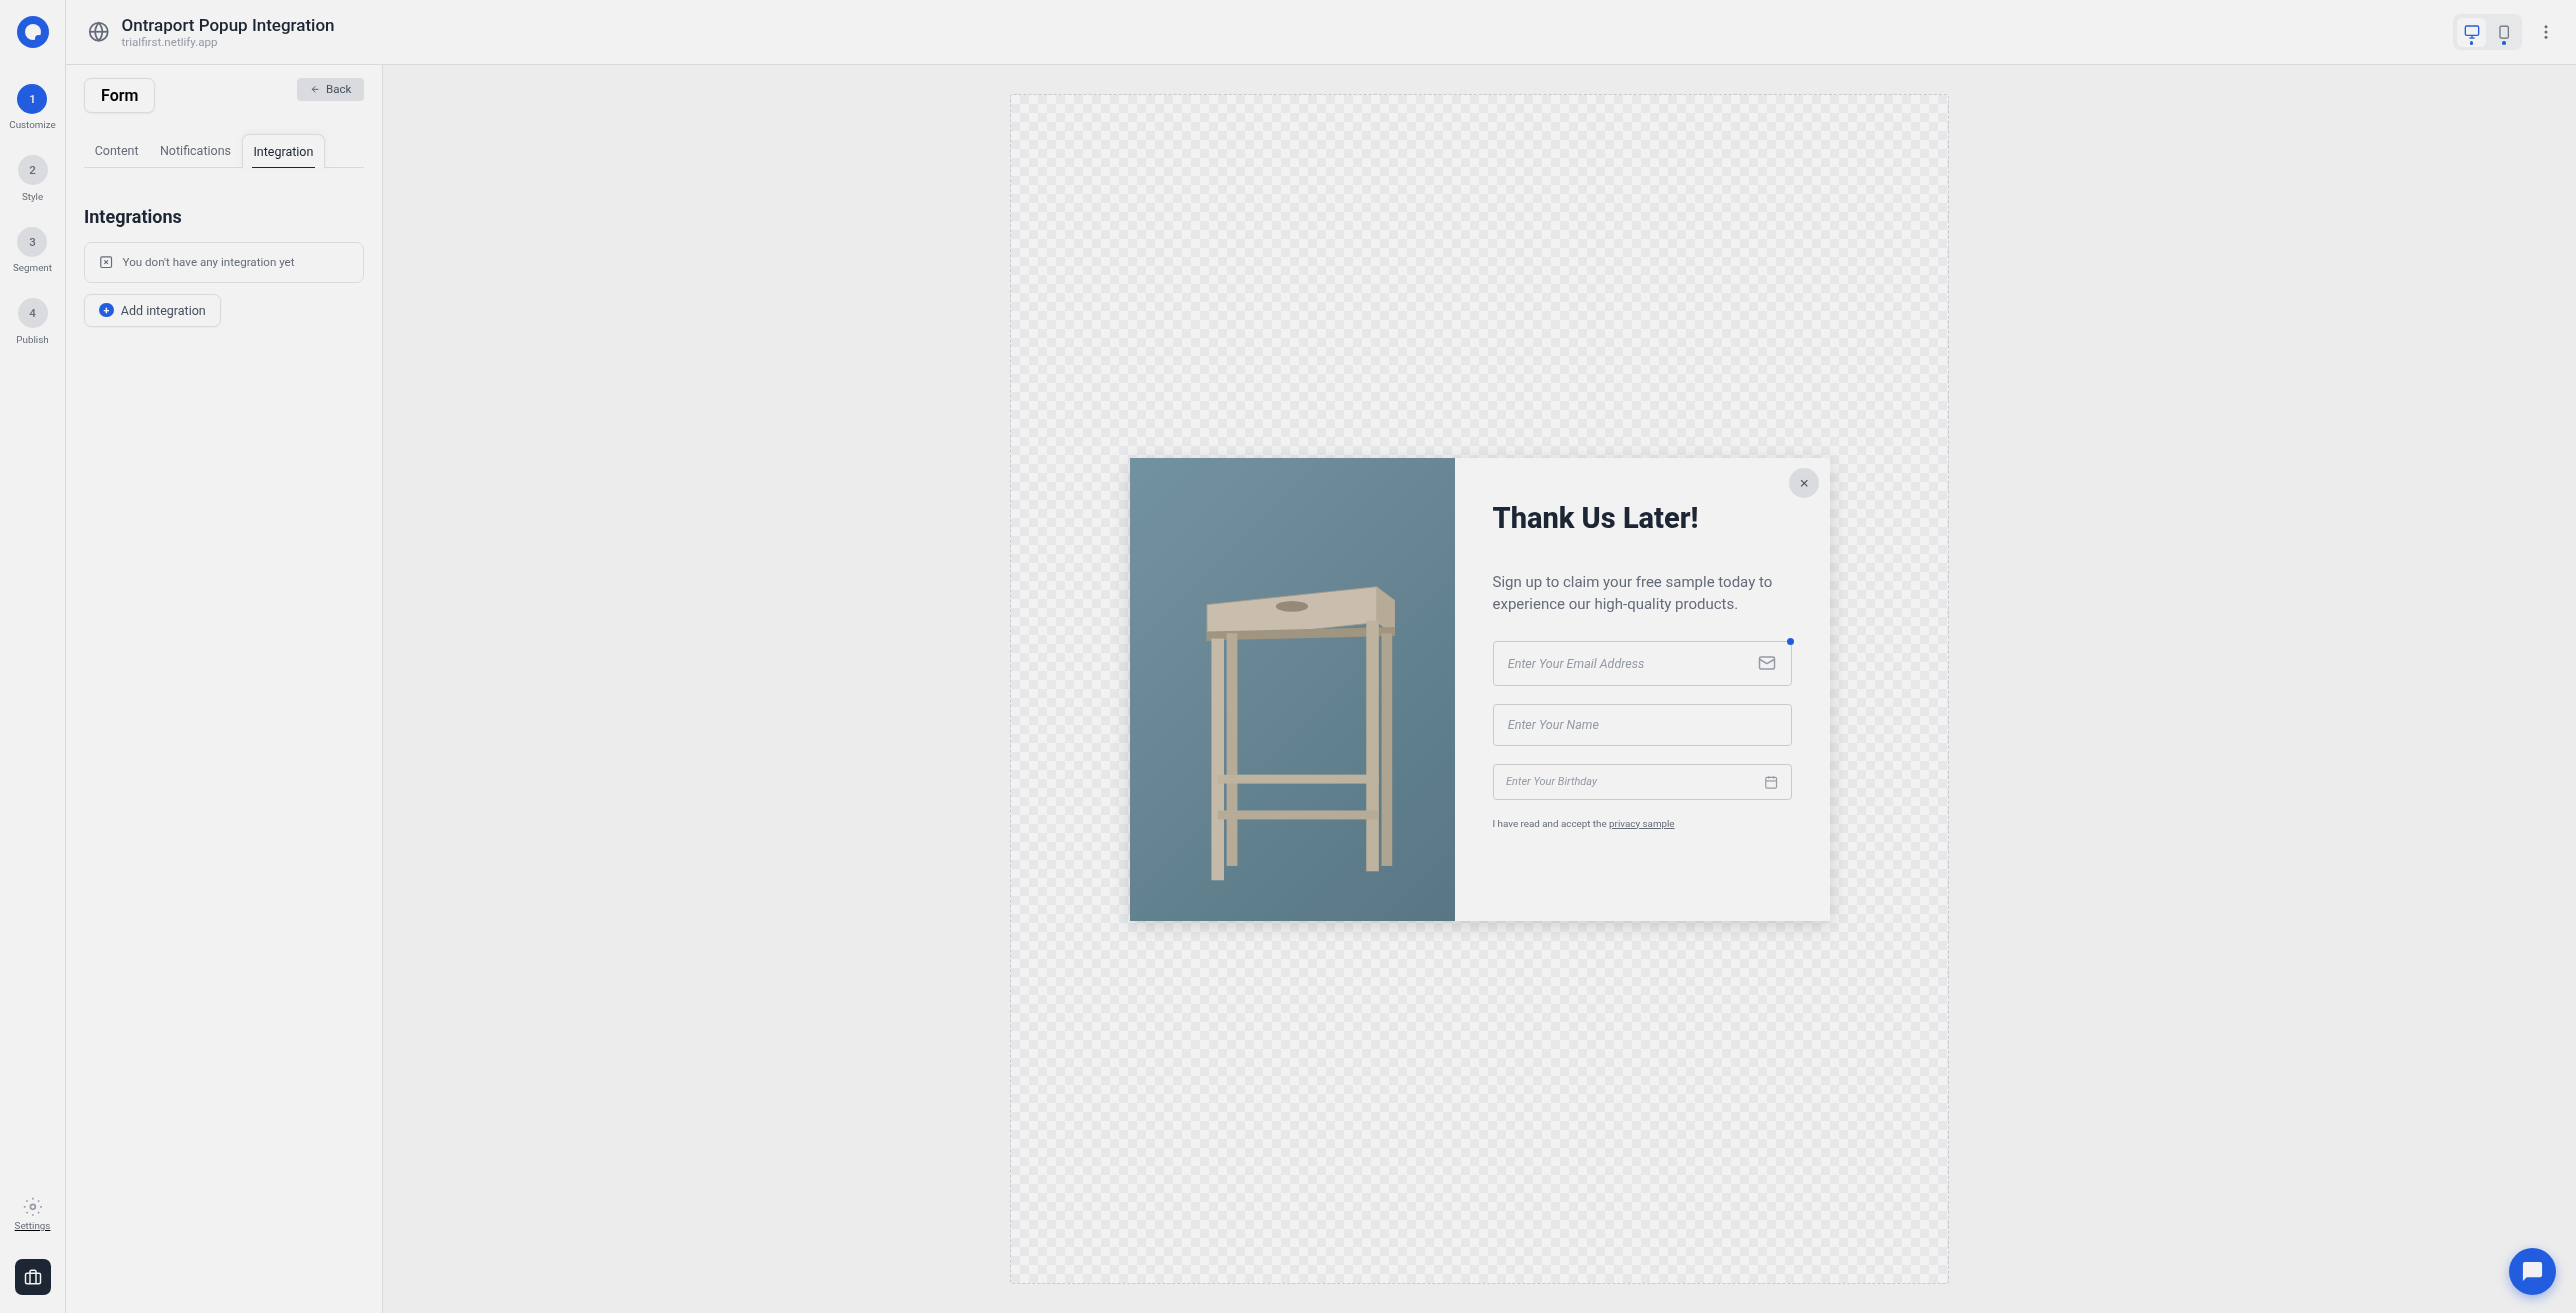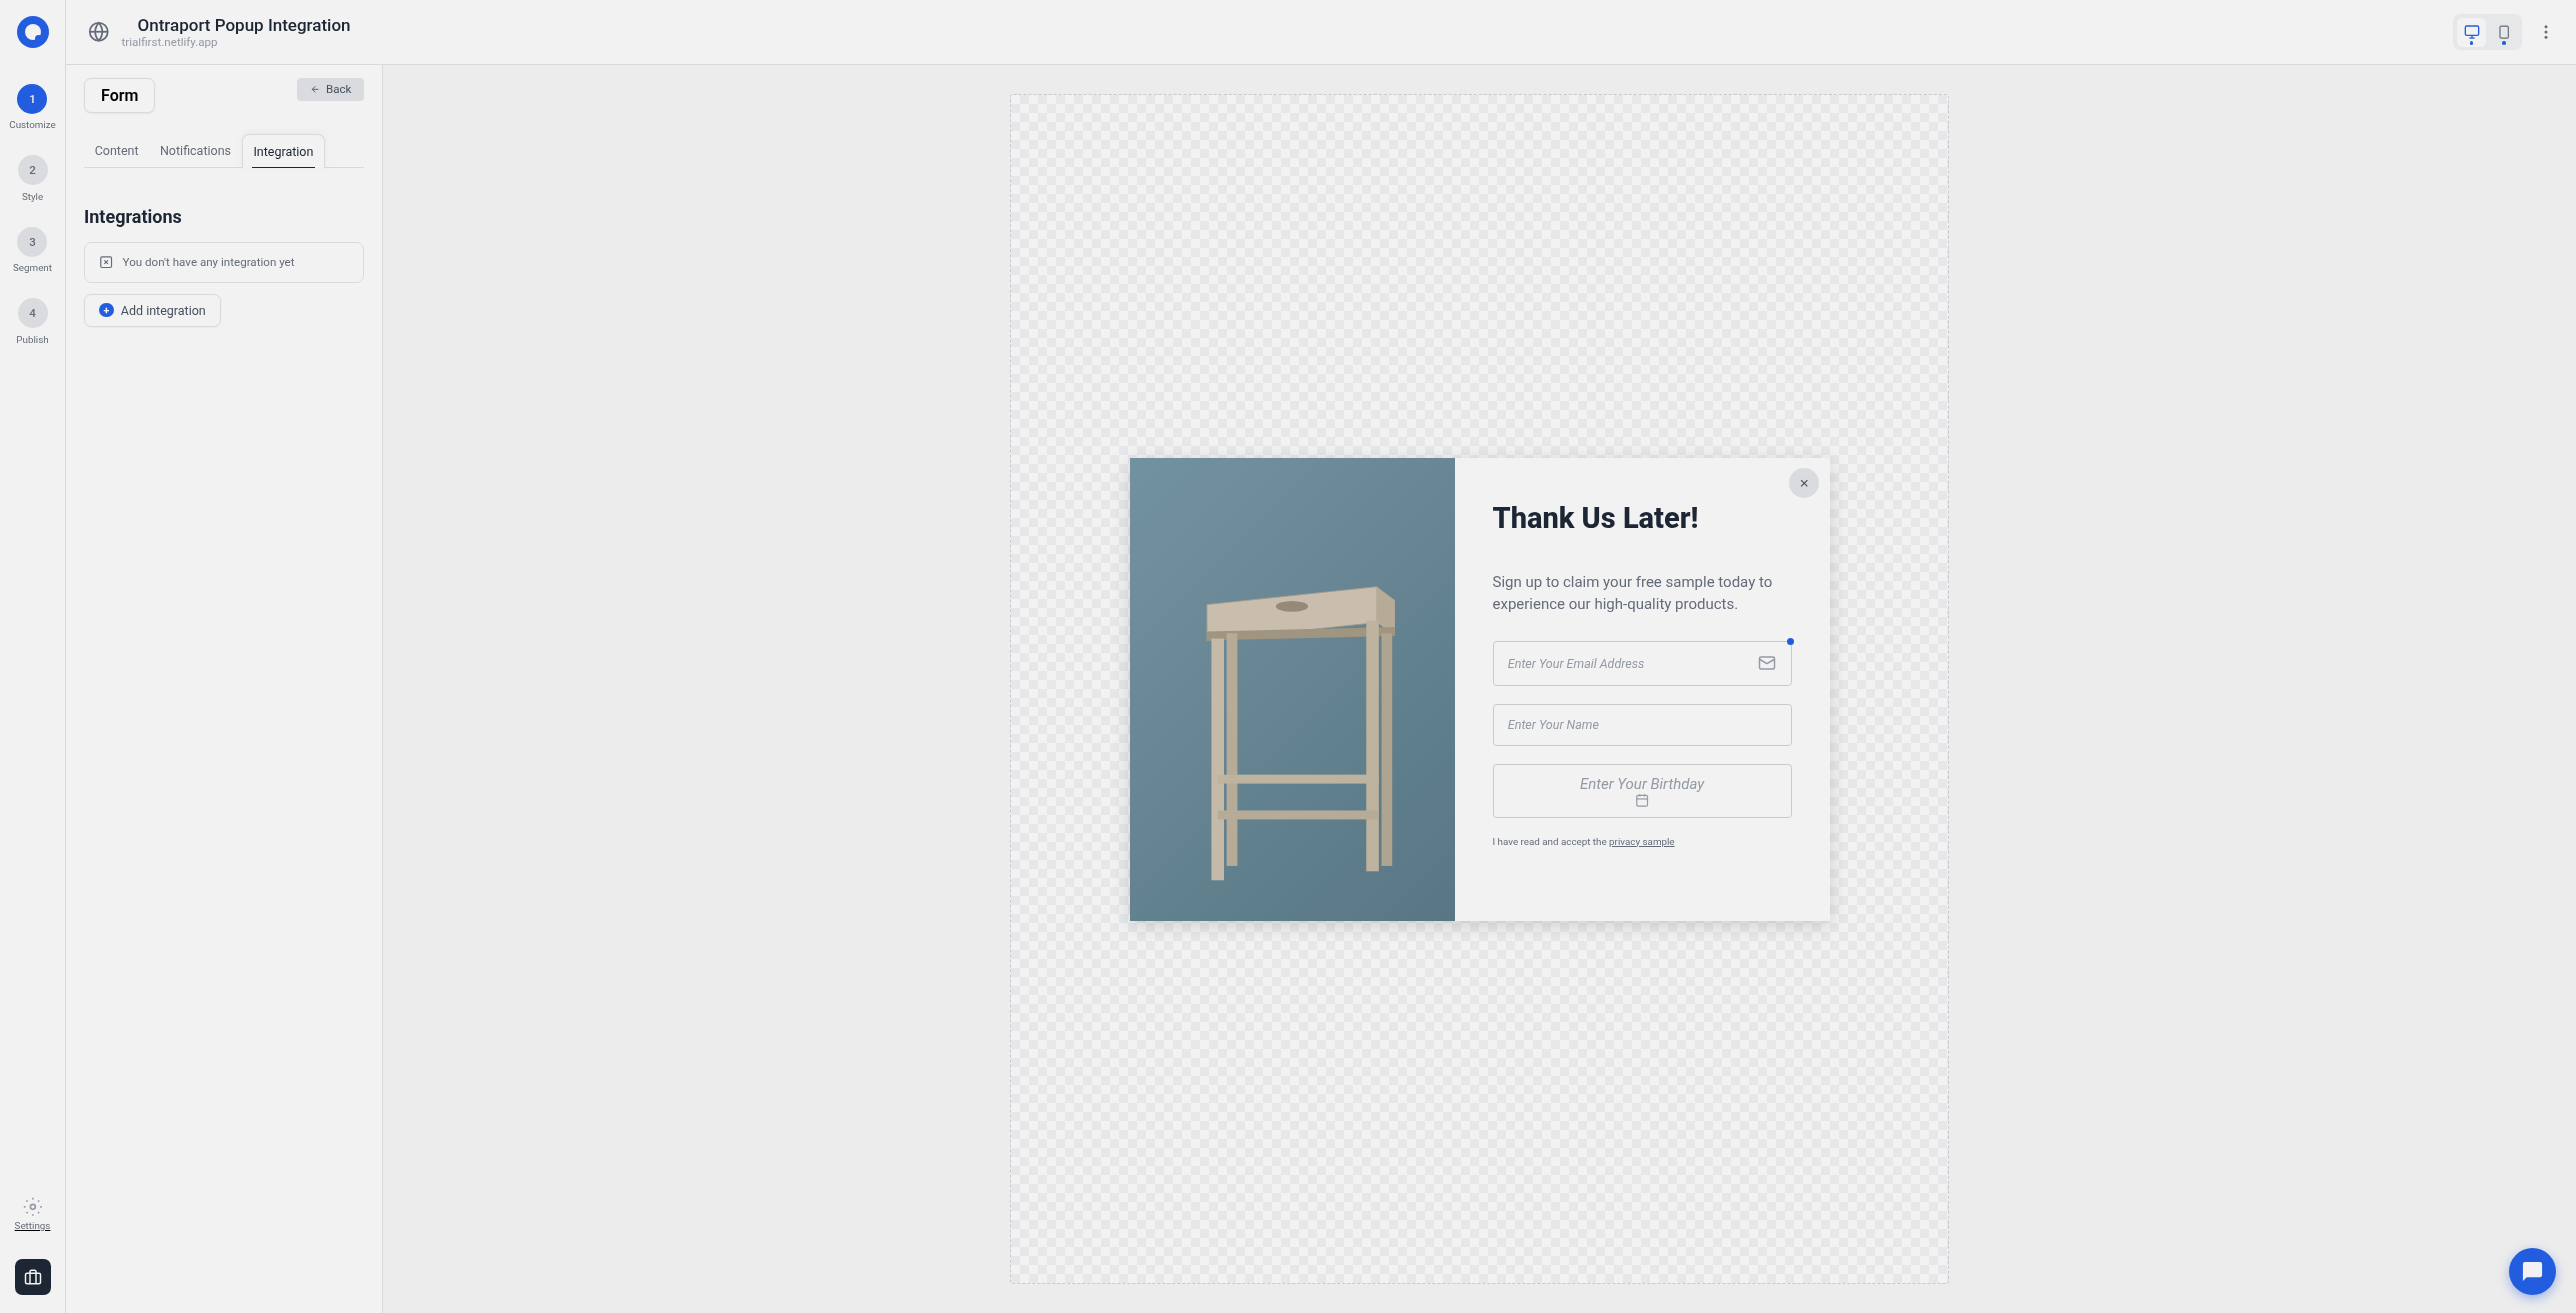--- a/index.html
+++ b/index.html
@@ -24,21 +24,21 @@
     .settings-label { font-size: 9.8px; color: #6b7280; margin-top: 3.6px; }
     .briefcase-btn { width: 36px; height: 36px; background: #1f2937; border-radius: 7.2px; display: flex; align-items: center; justify-content: center; color: #fff; cursor: pointer; }
     
     
     .main-area { flex: 1; display: flex; flex-direction: column; }
     
     
     .top-bar { height: 65px; background: #fff; border-bottom: 0.9px solid #e5e5e5; display: flex; align-items: center; padding: 0 21.5px; }
     .globe-icon { width: 21.5px; height: 21.5px; color: #6b7280; margin-right: 12.5px; }
     .title-area { flex: 1; }
-    .page-title { font-size: 17px; font-weight: 500; color: #1f2937; margin-left: 16px; }
+    .page-title { font-size: 17px; font-weight: 500; color: #1f2937; }
     .page-subtitle { font-size: 11.6px; color: #9ca3af; }
     .device-switcher { display: flex; gap: 3.6px; background: #f3f4f6; padding: 3.6px; border-radius: 7.2px; margin-right: 14.3px; }
     .device-btn { width: 29px; height: 29px; display: flex; flex-direction: column; align-items: center; justify-content: center; border-radius: 5.4px; cursor: pointer; position: relative; }
     .device-btn.active { background: #fff; }
     .device-btn .dot { width: 3.6px; height: 3.6px; border-radius: 50%; position: absolute; bottom: 1.8px; }
     .device-btn.active .dot { background: #2563eb; }
     .device-btn:not(.active) .dot { background: #2563eb; }
     .more-icon { color: #6b7280; cursor: pointer; }
     
     
@@ -66,21 +66,21 @@
     .preview-frame { width: 100%; max-width: 939px; border: 0.9px dashed #d1d5db; border-radius: 3.6px; background-image: repeating-conic-gradient(#f3f4f6 0% 25%, #fff 0% 50%); background-size: 18px 18px; display: flex; align-items: center; justify-content: center; }
     
     .popup { width: 700px; height: 463px; background: #fff; display: flex; box-shadow: 0 3.6px 18px rgba(0,0,0,0.15); position: relative; }
     .popup-close { position: absolute; top: 10.7px; right: 10.7px; width: 30px; height: 30px; border-radius: 50%; background: #e5e7eb; display: flex; align-items: center; justify-content: center; color: #4b5563; cursor: pointer; font-size: 16px; }
     .popup-image { width: 325px; background: #6b8a9a; background-image: linear-gradient(135deg, #7a9aa8 0%, #5d7d8b 100%); position: relative; overflow: hidden; }
     .stool { position: absolute; top: 55%; left: 50%; transform: translate(-50%, -50%); }
     .popup-content { flex: 1; padding: 43px 38px 18px; display: flex; flex-direction: column; position: relative; }
     .popup-title { font-size: 29px; font-weight: 800; color: #1f2937; margin-bottom: 14.3px; }
     .popup-desc { font-size: 15px; color: #6b7280; line-height: 1.5; margin-bottom: 25px; margin-top: 22px; }
     .popup-input { border: 0.9px solid #d1d5db; border-radius: 3.6px; padding: 12.5px 14.3px; font-size: 12.5px; color: #9ca3af; margin-bottom: 18px; display: flex; align-items: center; justify-content: space-between; position: relative; font-style: italic; }
-    .popup-input.birthday { padding: 9.8px 12.5px; font-size: 15px; flex-direction: column; }
+    .popup-input.birthday { padding: 9.8px 12.5px; font-size: 11px; }
     .input-dot { position: absolute; top: -3.6px; right: -3.6px; width: 7.2px; height: 7.2px; border-radius: 50%; background: #2563eb; }
     .consent-text { font-size: 9.8px; color: #6b7280; }
     .consent-text .link { text-decoration: underline; }
     
     
     .chat-bubble { position: fixed; bottom: 18px; right: 19.7px; width: 47px; height: 47px; border-radius: 50%; background: #2563eb; display: flex; align-items: center; justify-content: center; color: #fff; cursor: pointer; box-shadow: 0 3.6px 10.7px rgba(37,99,235,0.4); }
     
     
     .dim-overlay { position: fixed; inset: 0; background: rgba(0,0,0,0.05); pointer-events: none; z-index: 1; }
   </style>

